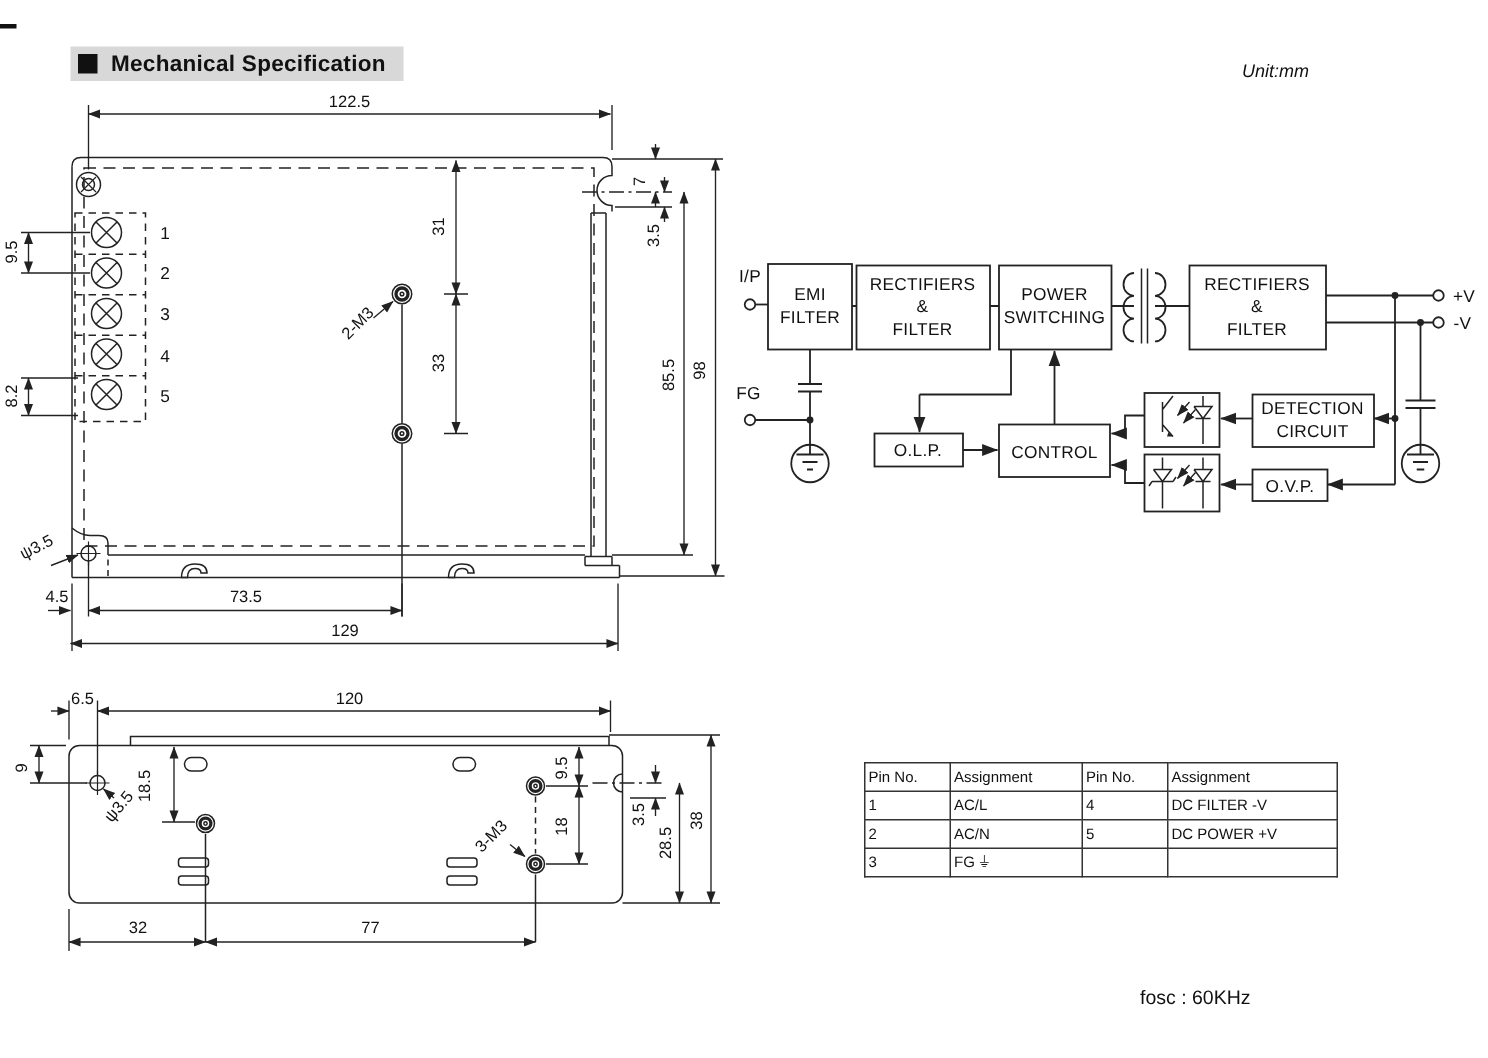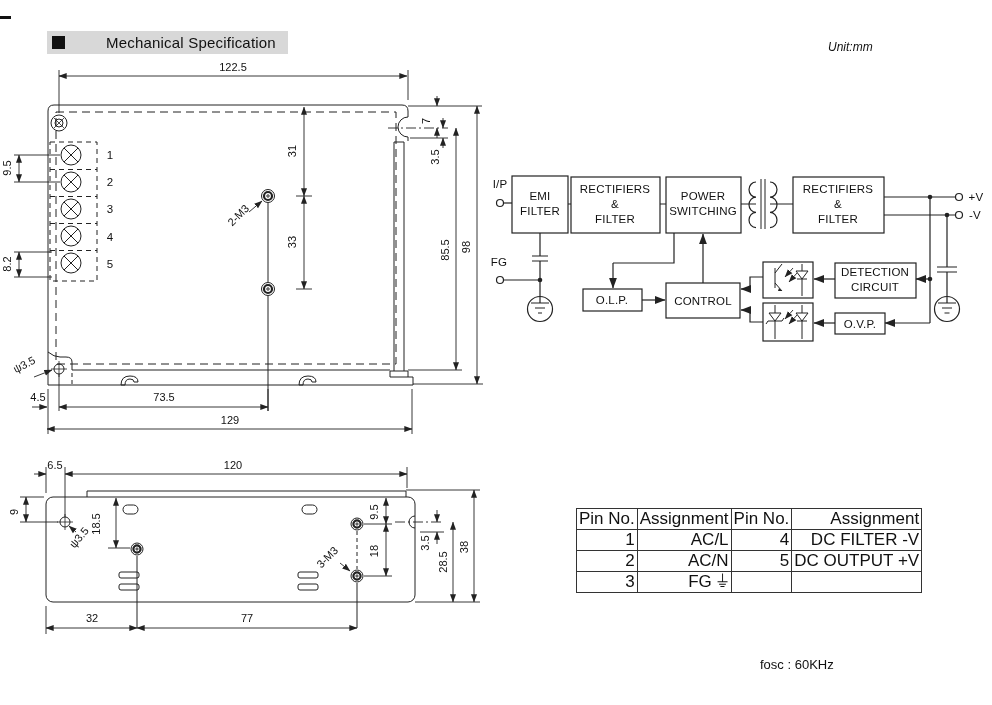--- a/index.html
+++ b/index.html
@@ -2,30 +2,30 @@
 <html><head>
 <meta charset="utf-8">
 <style>
   html,body{margin:0;padding:0;background:#ffffff;}
   #page{position:relative;width:992px;height:705px;background:#ffffff;overflow:hidden;
         font-family:"Liberation Sans",sans-serif;color:#111;}
   .edge-mark{position:absolute;left:0;top:16px;width:11px;height:3px;background:#111;}
   .section-header{position:absolute;left:47px;top:31px;height:23px;display:flex;align-items:center;
         gap:9px;background:#d8d8d8;padding:0 12px 0 5px;}
   .section-header .sq{width:13px;height:13px;background:#111;}
-  .section-header .ttl{font-size:15px;font-weight:normal;letter-spacing:.2px;margin-left:32px;}
+  .section-header .ttl{font-size:15px;font-weight:bold;letter-spacing:.2px;}
   .unit-label{position:absolute;left:828px;top:40px;font-size:12px;font-style:italic;}
   svg{position:absolute;left:0;top:0;}
   svg text{font-family:"Liberation Sans",sans-serif;font-size:11px;fill:#111;}
   svg text.bx{font-size:11.5px;letter-spacing:.2px;}
   svg text.pn{font-size:11.5px;}
   .pin-table-wrap{position:absolute;left:576px;top:508px;}
   .pin-table-title{font-size:12.5px;letter-spacing:.4px;margin:0 0 4px 2px;}
   table.pin-table{border-collapse:collapse;table-layout:fixed;}
-  table.pin-table td{border:1.2px solid #333;height:18px;font-size:17px;text-align:right;
+  table.pin-table td{border:1.2px solid #333;height:18px;font-size:10px;text-align:left;
         padding:0 2px;white-space:nowrap;overflow:hidden;}
   .fosc-label{position:absolute;left:760px;top:657px;font-size:13px;}
 </style>
 </head>
 <body>
 
 <div id="page">
 
   <div class="edge-mark"></div>
 
@@ -349,21 +349,21 @@
       <tr>
         <td>1</td>
         <td>AC/L</td>
         <td>4</td>
         <td>DC FILTER -V</td>
       </tr>
       <tr>
         <td>2</td>
         <td>AC/N</td>
         <td>5</td>
-        <td>DC OUTPUT +V</td>
+        <td>DC POWER +V</td>
       </tr>
       <tr>
         <td>3</td>
         <td>FG ⏚</td>
         <td></td>
         <td></td>
       </tr>
     </tbody>
       </table>
   </div>

